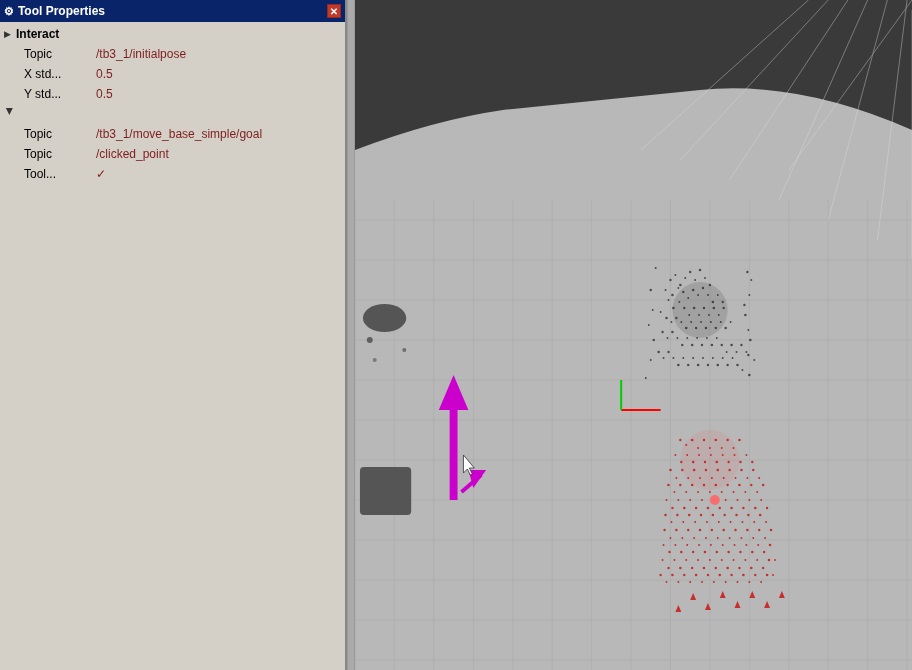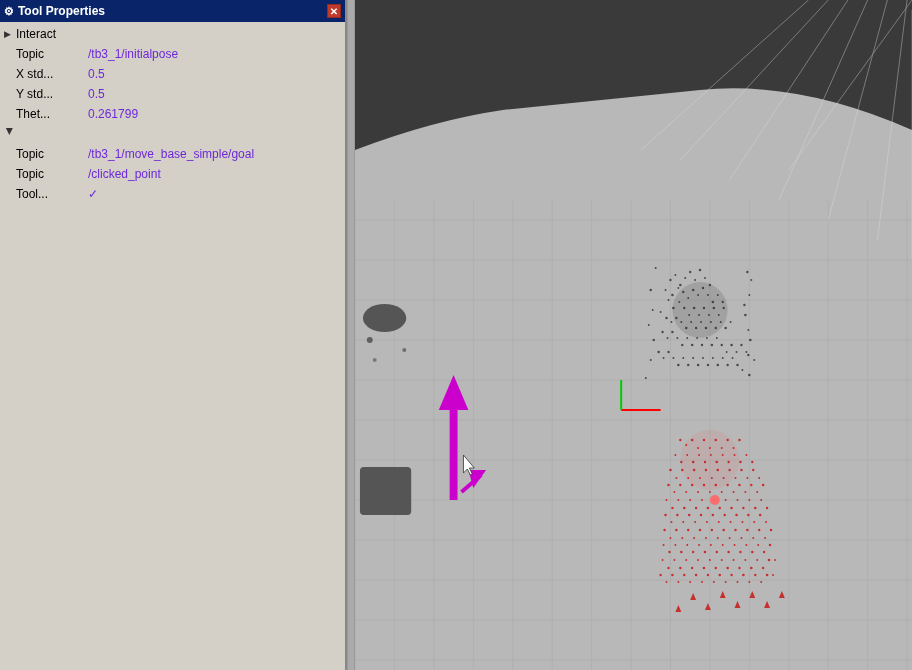--- a/index.html
+++ b/index.html
@@ -73,41 +73,42 @@
       width: 12px;
       font-size: 9px;
       color: #333;
       flex-shrink: 0;
     }
 
     .tree-item .label {
       flex: 1;
       overflow: hidden;
       text-overflow: ellipsis;
+      font-weight: bold;
     }
 
     
     .tree-child {
       display: flex;
       align-items: center;
       height: 20px;
-      padding-left: 16px;
+      padding-left: 24px;
       cursor: default;
       white-space: nowrap;
     }
 
     .tree-child .label {
       width: 72px;
       color: #000;
       overflow: hidden;
       text-overflow: ellipsis;
     }
 
     .tree-child .value {
-      color: #6d28d9;
+      color: #7f1d1d;
     }
 
     
     #viewport {
       flex: 1;
       height: 670px;
       position: relative;
       overflow: hidden;
       background: #bebebe;
     }
@@ -153,24 +154,20 @@
       <span class="label">Topic</span>
       <span class="value">/tb3_1/initialpose</span>
     </div>
     <div class="tree-child">
       <span class="label">X std...</span>
       <span class="value">0.5</span>
     </div>
     <div class="tree-child">
       <span class="label">Y std...</span>
       <span class="value">0.5</span>
-    </div>
-    <div class="tree-child">
-      <span class="label">Thet...</span>
-      <span class="value">0.261799</span>
     </div>
 
     <div class="tree-item">
       <span class="arrow" style="transform: rotate(90deg); display:inline-block;">▶</span>
     </div>
 
     <div class="tree-child">
       <span class="label">Topic</span>
       <span class="value">/tb3_1/move_base_simple/goal</span>
     </div>

